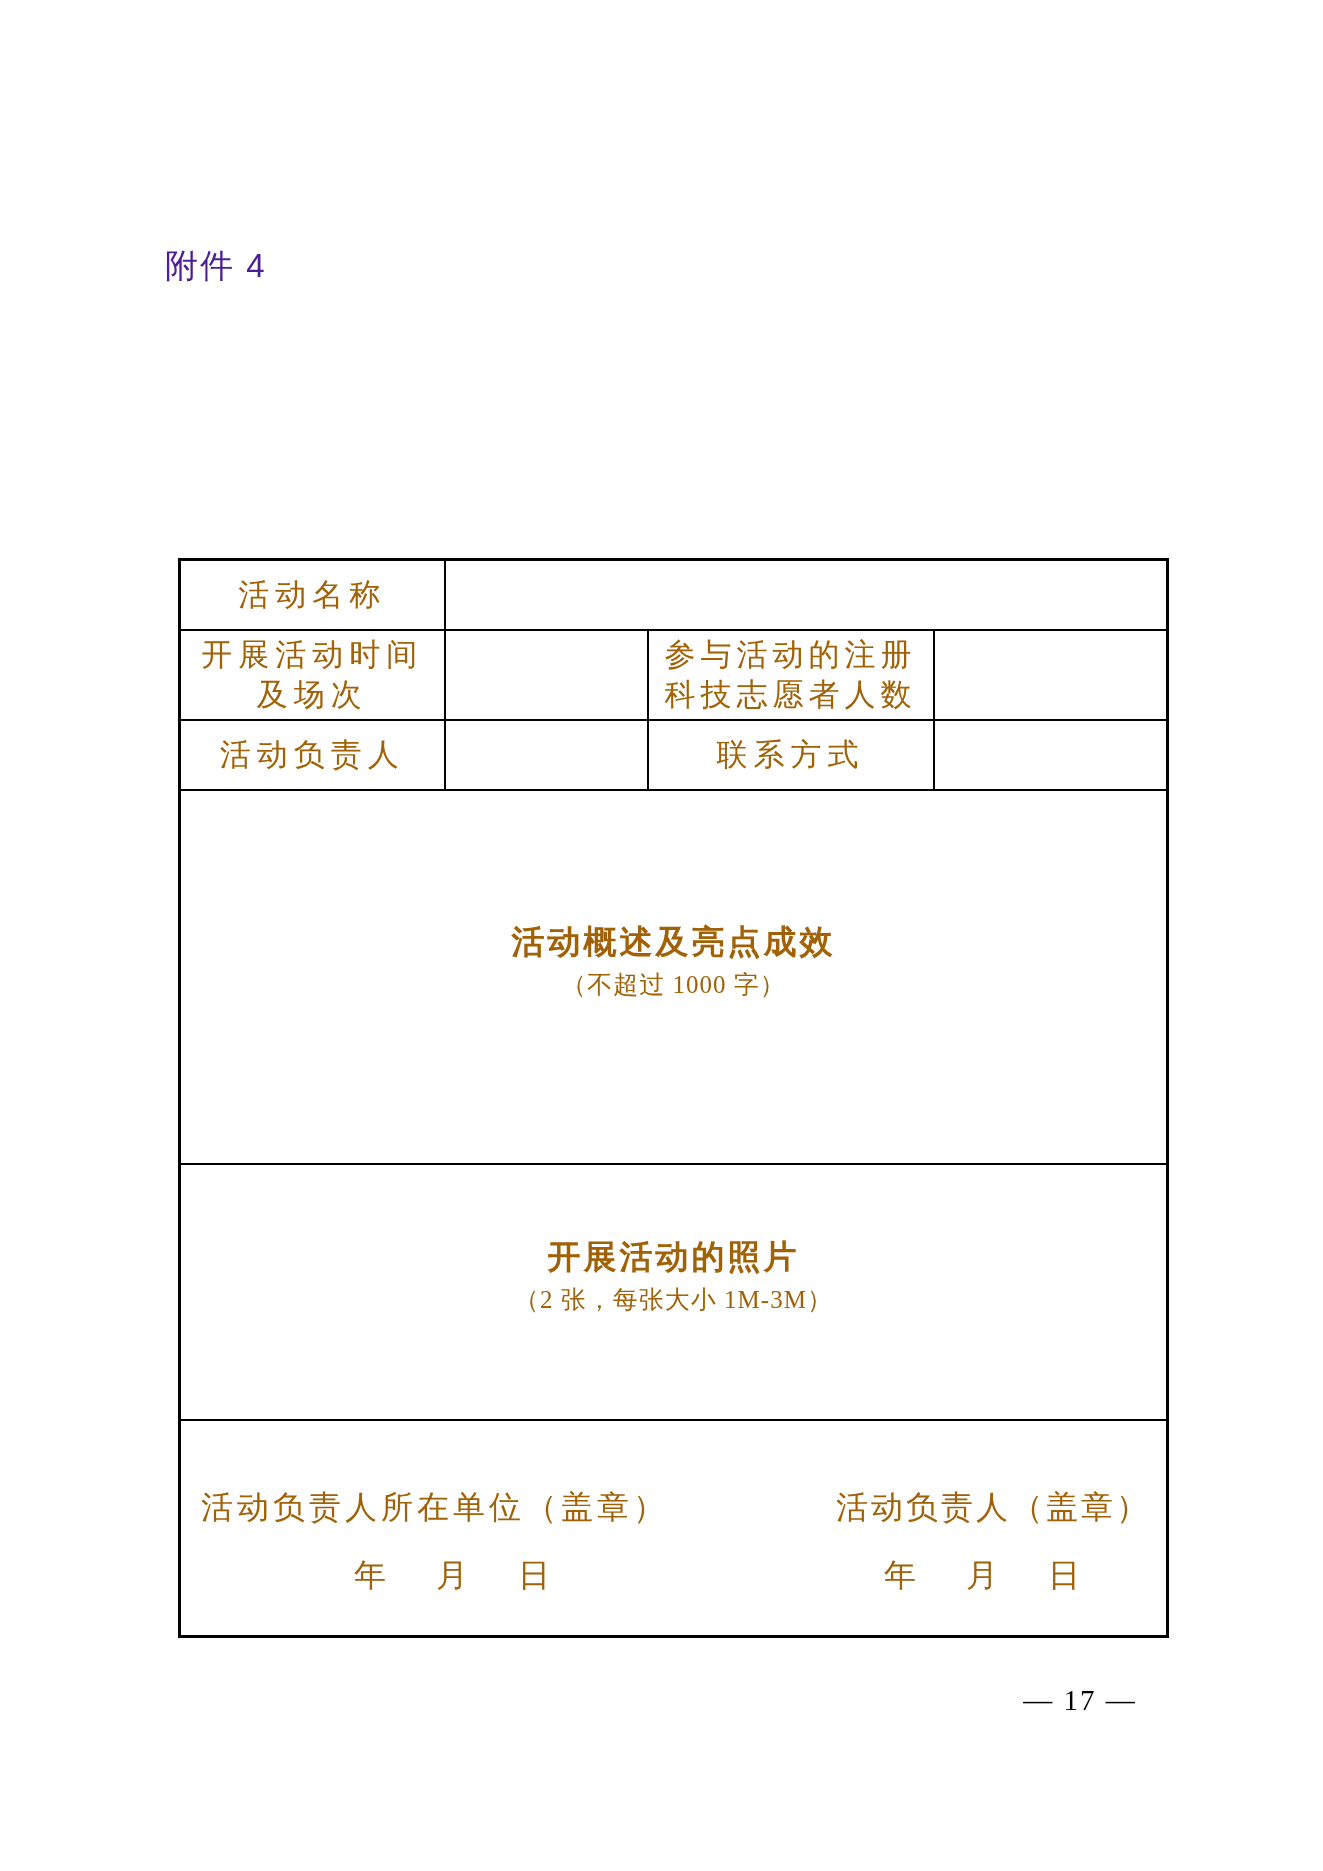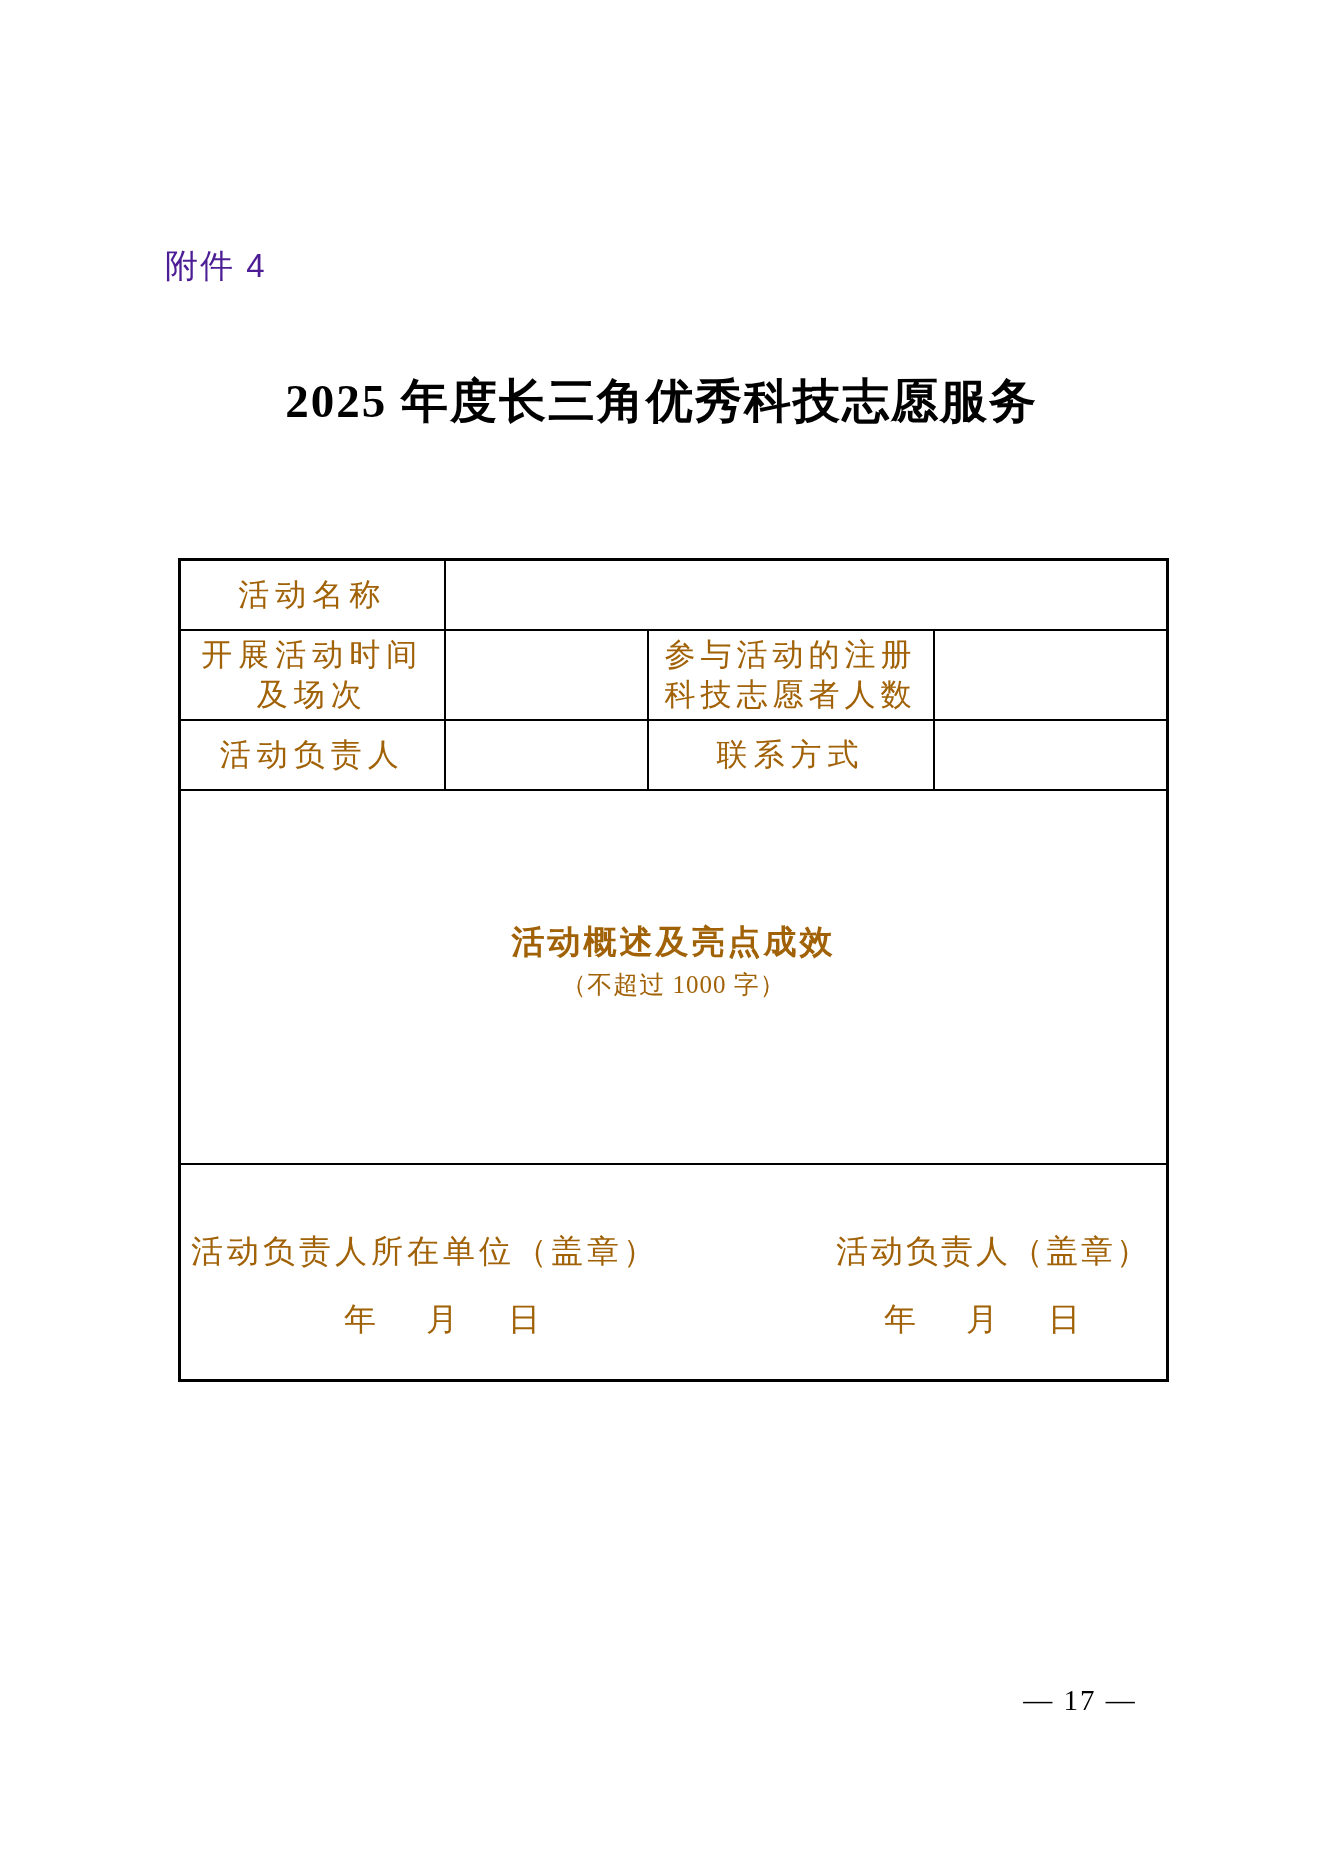--- a/index.html
+++ b/index.html
@@ -74,21 +74,21 @@
   .section-note {
     margin-top: 11px;
     font-family: "Liberation Serif", serif;
     font-size: 25px;
     letter-spacing: 1px;
     line-height: 28px;
   }
   .fill-area { width: 100%; min-height: 40px; }
   td.signature-cell { position: relative; vertical-align: top; }
   .seal-block { position: absolute; top: 68px; text-align: center; }
-  .seal-block.left  { left: 10px;   width: 462px; }
+  .seal-block.left  { left: 20px;   width: 462px; }
   .seal-block.right { left: 655px; width: 276px; }
   .seal-label {
     font-size: 32px;
     letter-spacing: 4px;
     line-height: 36px;
     white-space: nowrap;
   }
   .seal-block.right .seal-label { letter-spacing: 3px; }
   .date-line {
     margin-top: 32px;
@@ -112,21 +112,20 @@
   }
 </style>
 </head>
 <body>
 
 <div class="page">
 
   <div class="attachment-label">附件 4</div>
 
   <div class="doc-title">
-    <div>2025 年度长三角优秀科技志愿服务</div>
   </div>
 
   <table class="form-table">
     <colgroup>
       <col style="width:265px">
       <col style="width:203px">
       <col style="width:286px">
       <col style="width:234px">
     </colgroup>
 
@@ -157,20 +156,27 @@
     </tr>
 
     <tr class="row-overview">
       <td colspan="4" class="section-cell">
         <div class="section-heading">活动概述及亮点成效</div>
         <div class="section-note">（不超过 1000 字）</div>
         <div class="fill-area"></div>
       </td>
     </tr>
 
+    <tr class="row-photos">
+      <td colspan="4" class="section-cell">
+        <div class="section-heading">开展活动的照片</div>
+        <div class="section-note">（2 张，每张大小 1M-3M）</div>
+        <div class="fill-area"></div>
+      </td>
+    </tr>
 
     <tr class="row-signature">
       <td colspan="4" class="signature-cell">
 
         <div class="seal-block left">
           <div class="seal-label">活动负责人所在单位（盖章）</div>
           <div class="date-line">
             <span class="date-char">年</span>
             <span class="date-char">月</span>
             <span class="date-char">日</span>

